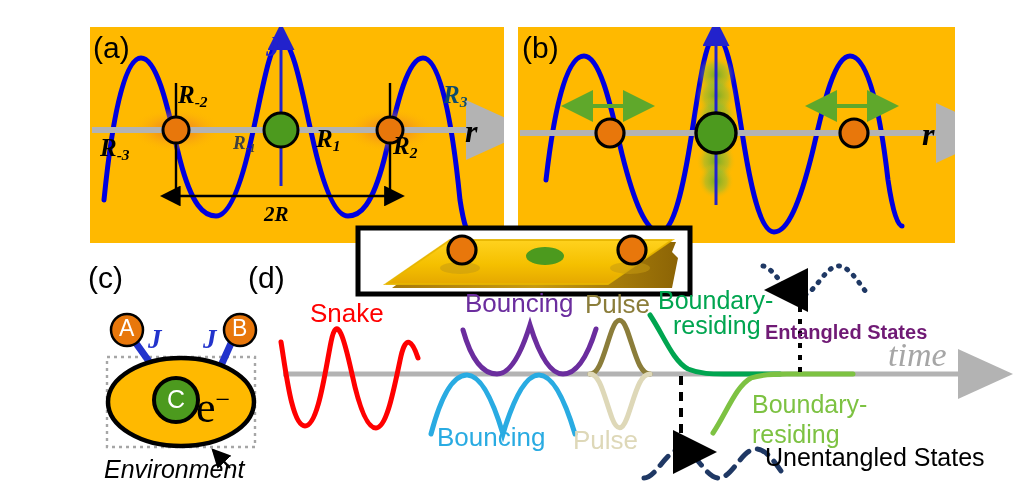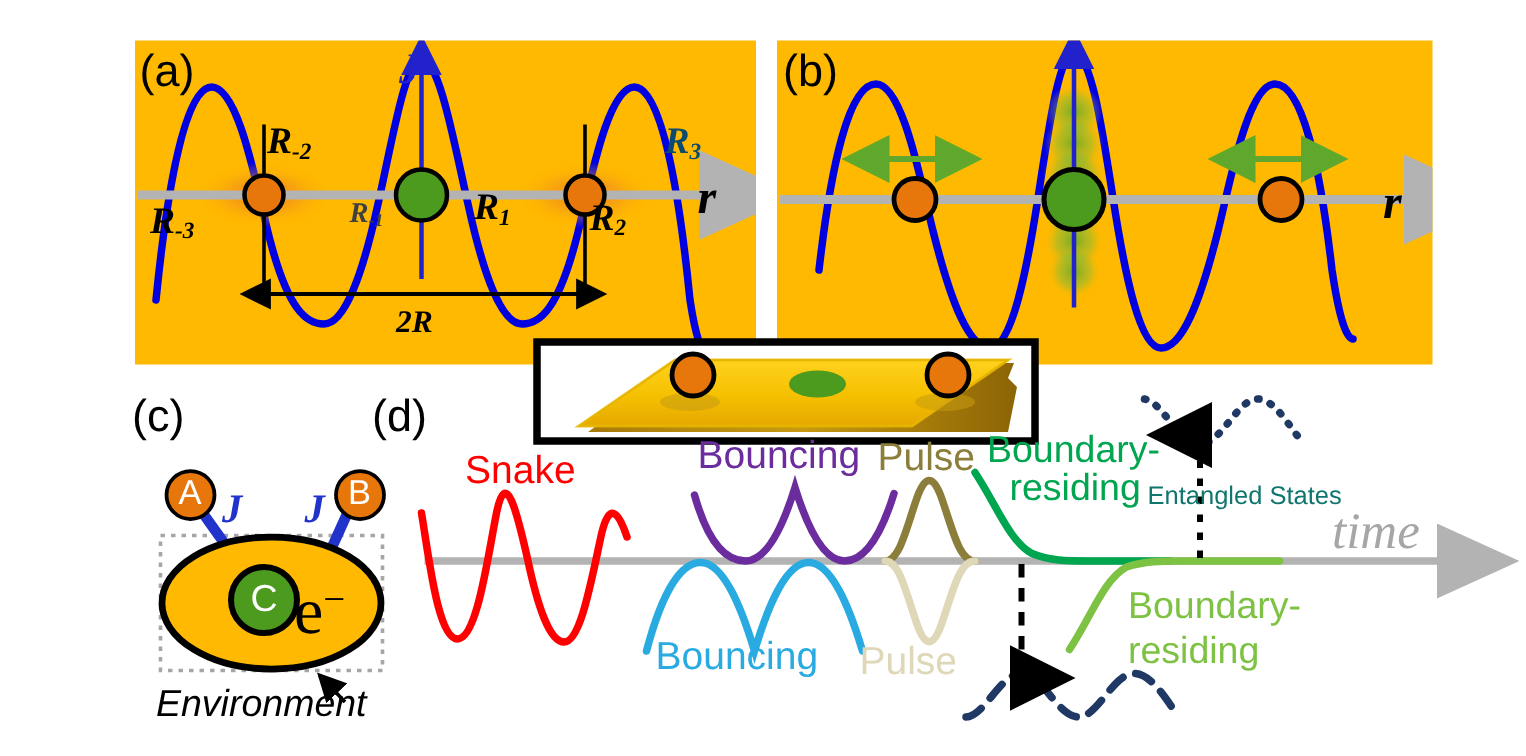--- a/index.html
+++ b/index.html
@@ -283,18 +283,19 @@
 <div class="lbl" style="left:585px;top:291px;font-size:26px;color:#8B7D3A;">Pulse</div>
 
 <div class="lbl" style="left:573px;top:427px;font-size:26px;color:#DED8B8;">Pulse</div>
 
 <div class="lbl" style="left:658px;top:288px;font-size:25px;color:#00A550;">Boundary-</div>
 <div class="lbl" style="left:673px;top:313px;font-size:25px;color:#00A550;">residing</div>
 
 <div class="lbl" style="left:752px;top:392px;font-size:25px;color:#7DC242;">Boundary-</div>
 <div class="lbl" style="left:752px;top:422px;font-size:25px;color:#7DC242;">residing</div>
 
-<div class="lbl" style="left:765px;top:322px;font-size:17px;color:#0f766e;">Entangled States</div>
-
+<div class="lbl" style="left:765px;top:322px;font-size:20px;color:#701a75;font-weight:bold;">Entangled States</div>
+
+<div class="lbl" style="left:765px;top:445px;font-size:25px;color:#000;">Unentangled States</div>
 
 <div class="lbl mathit" style="left:888px;top:338px;font-size:34px;color:#A6A6A6;font-weight:400;">time</div>
 
 </div>
 
 </body></html>

